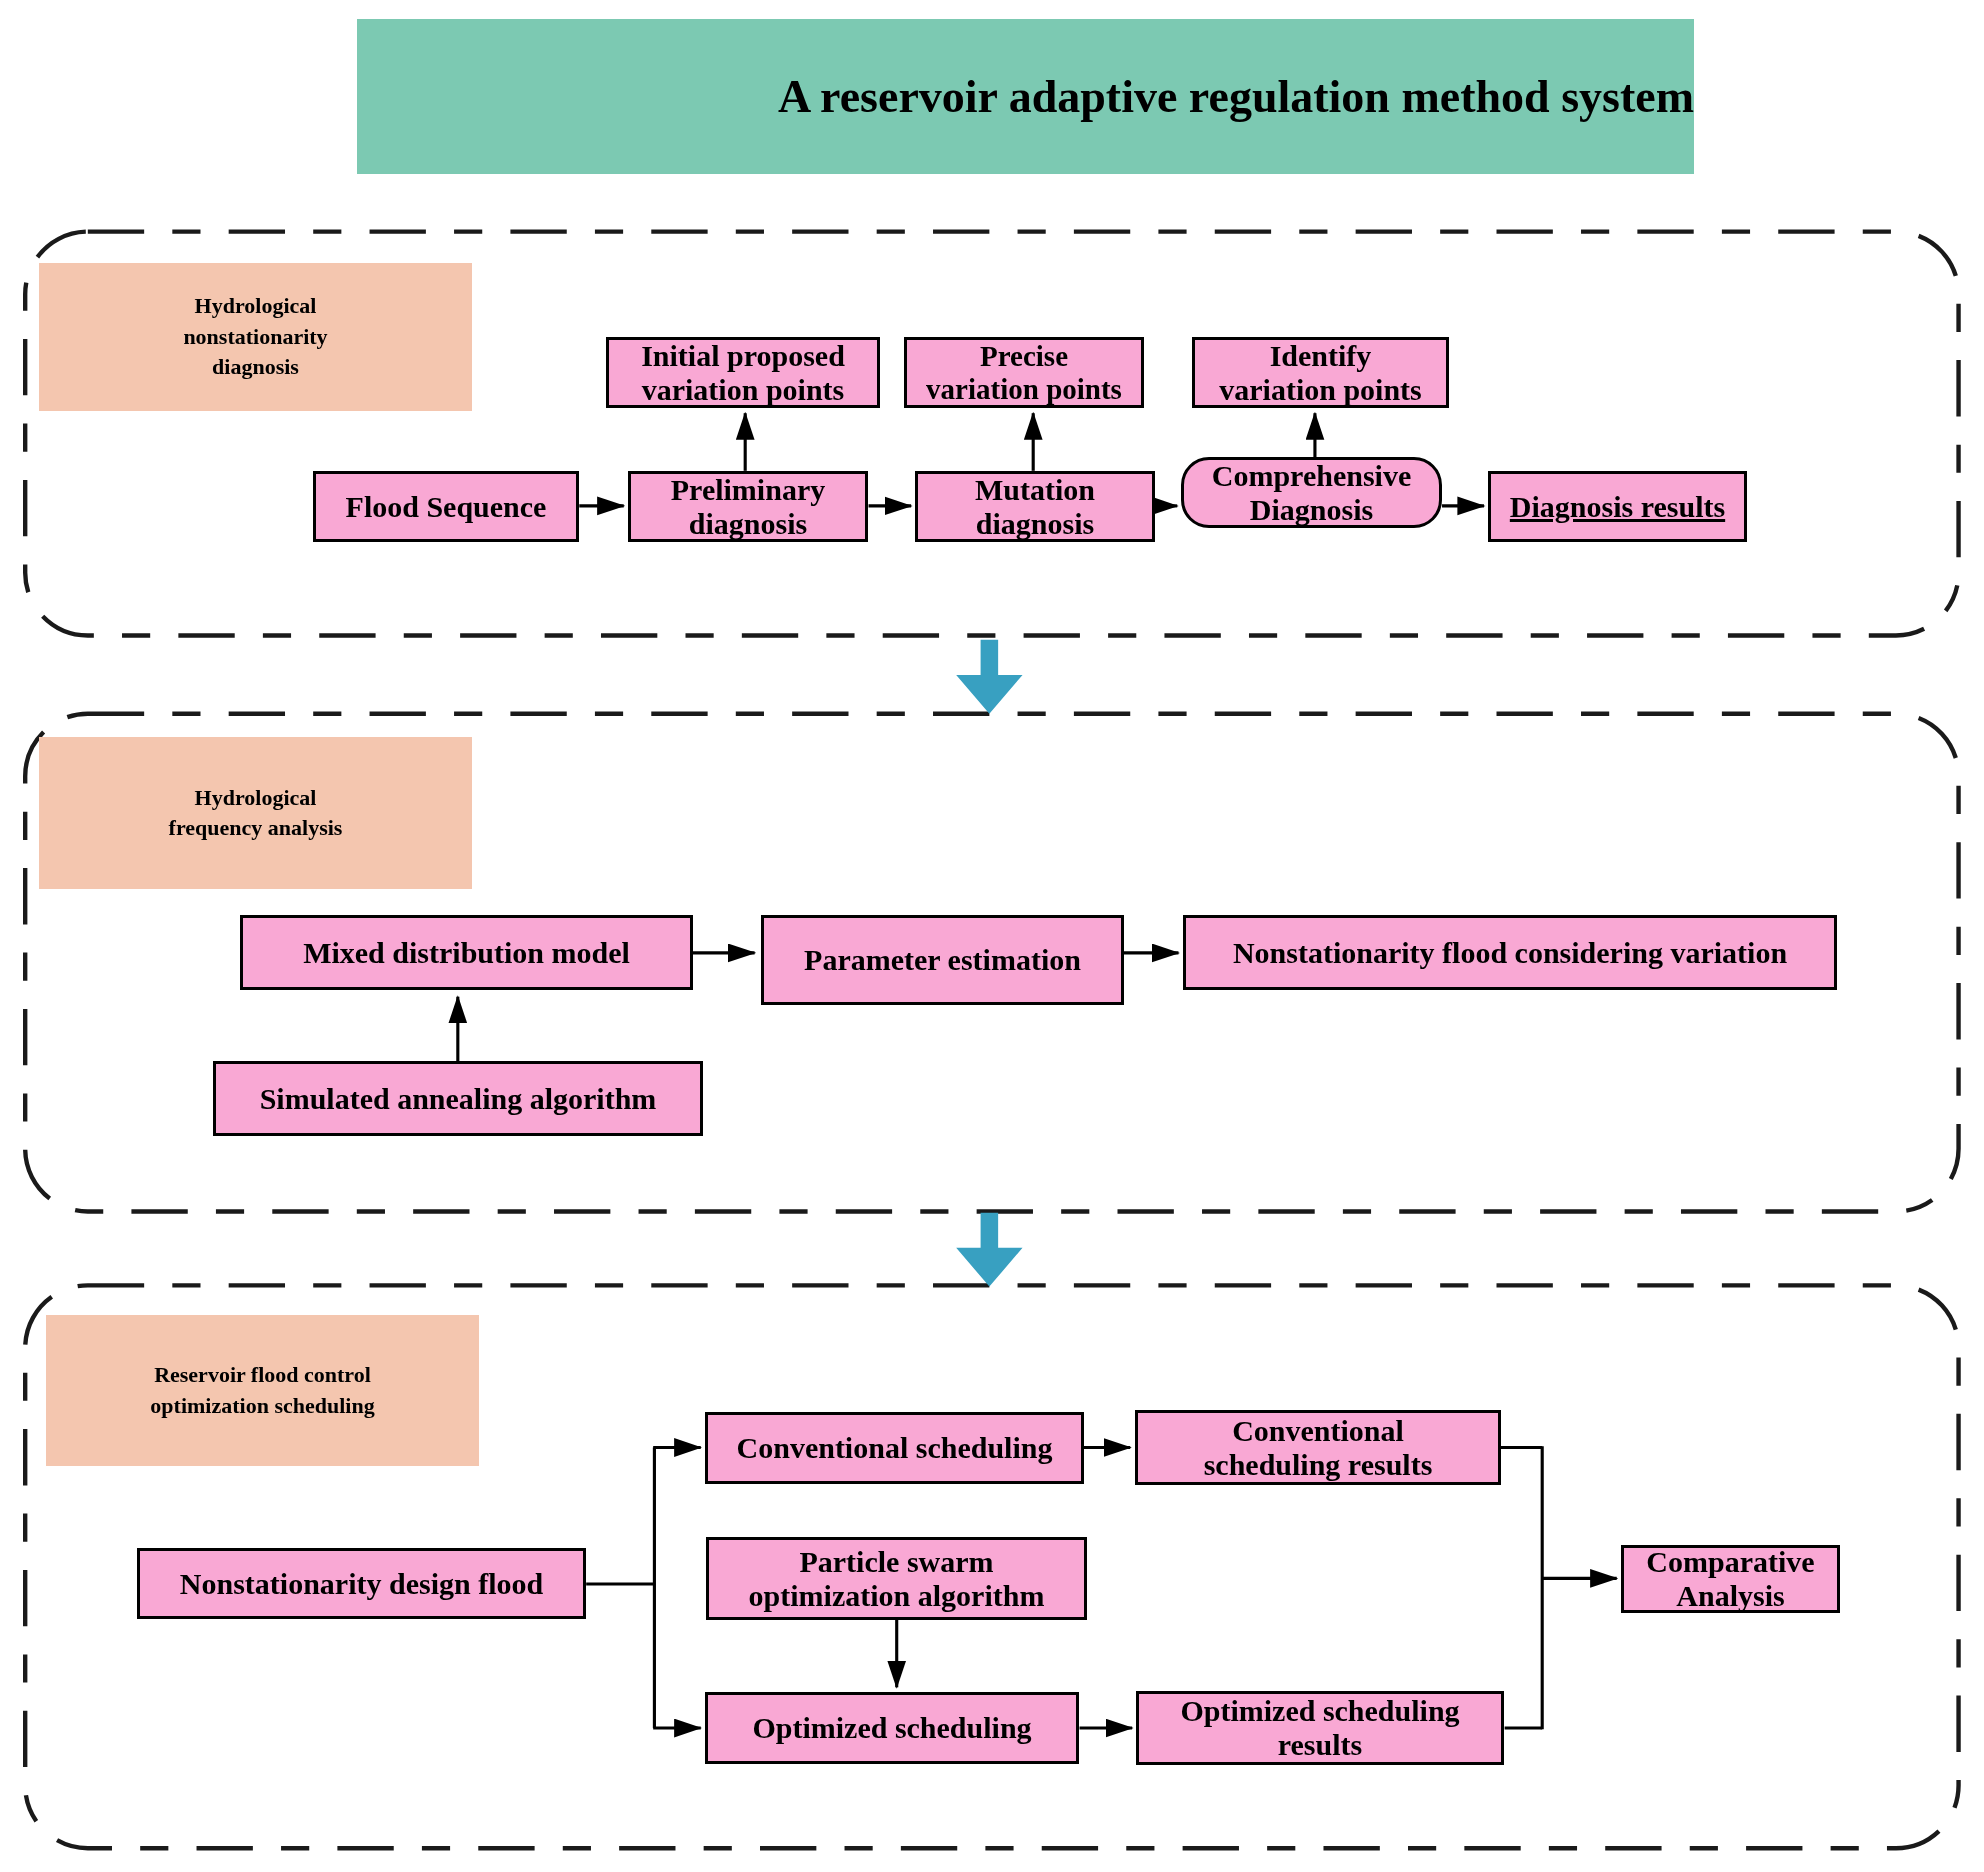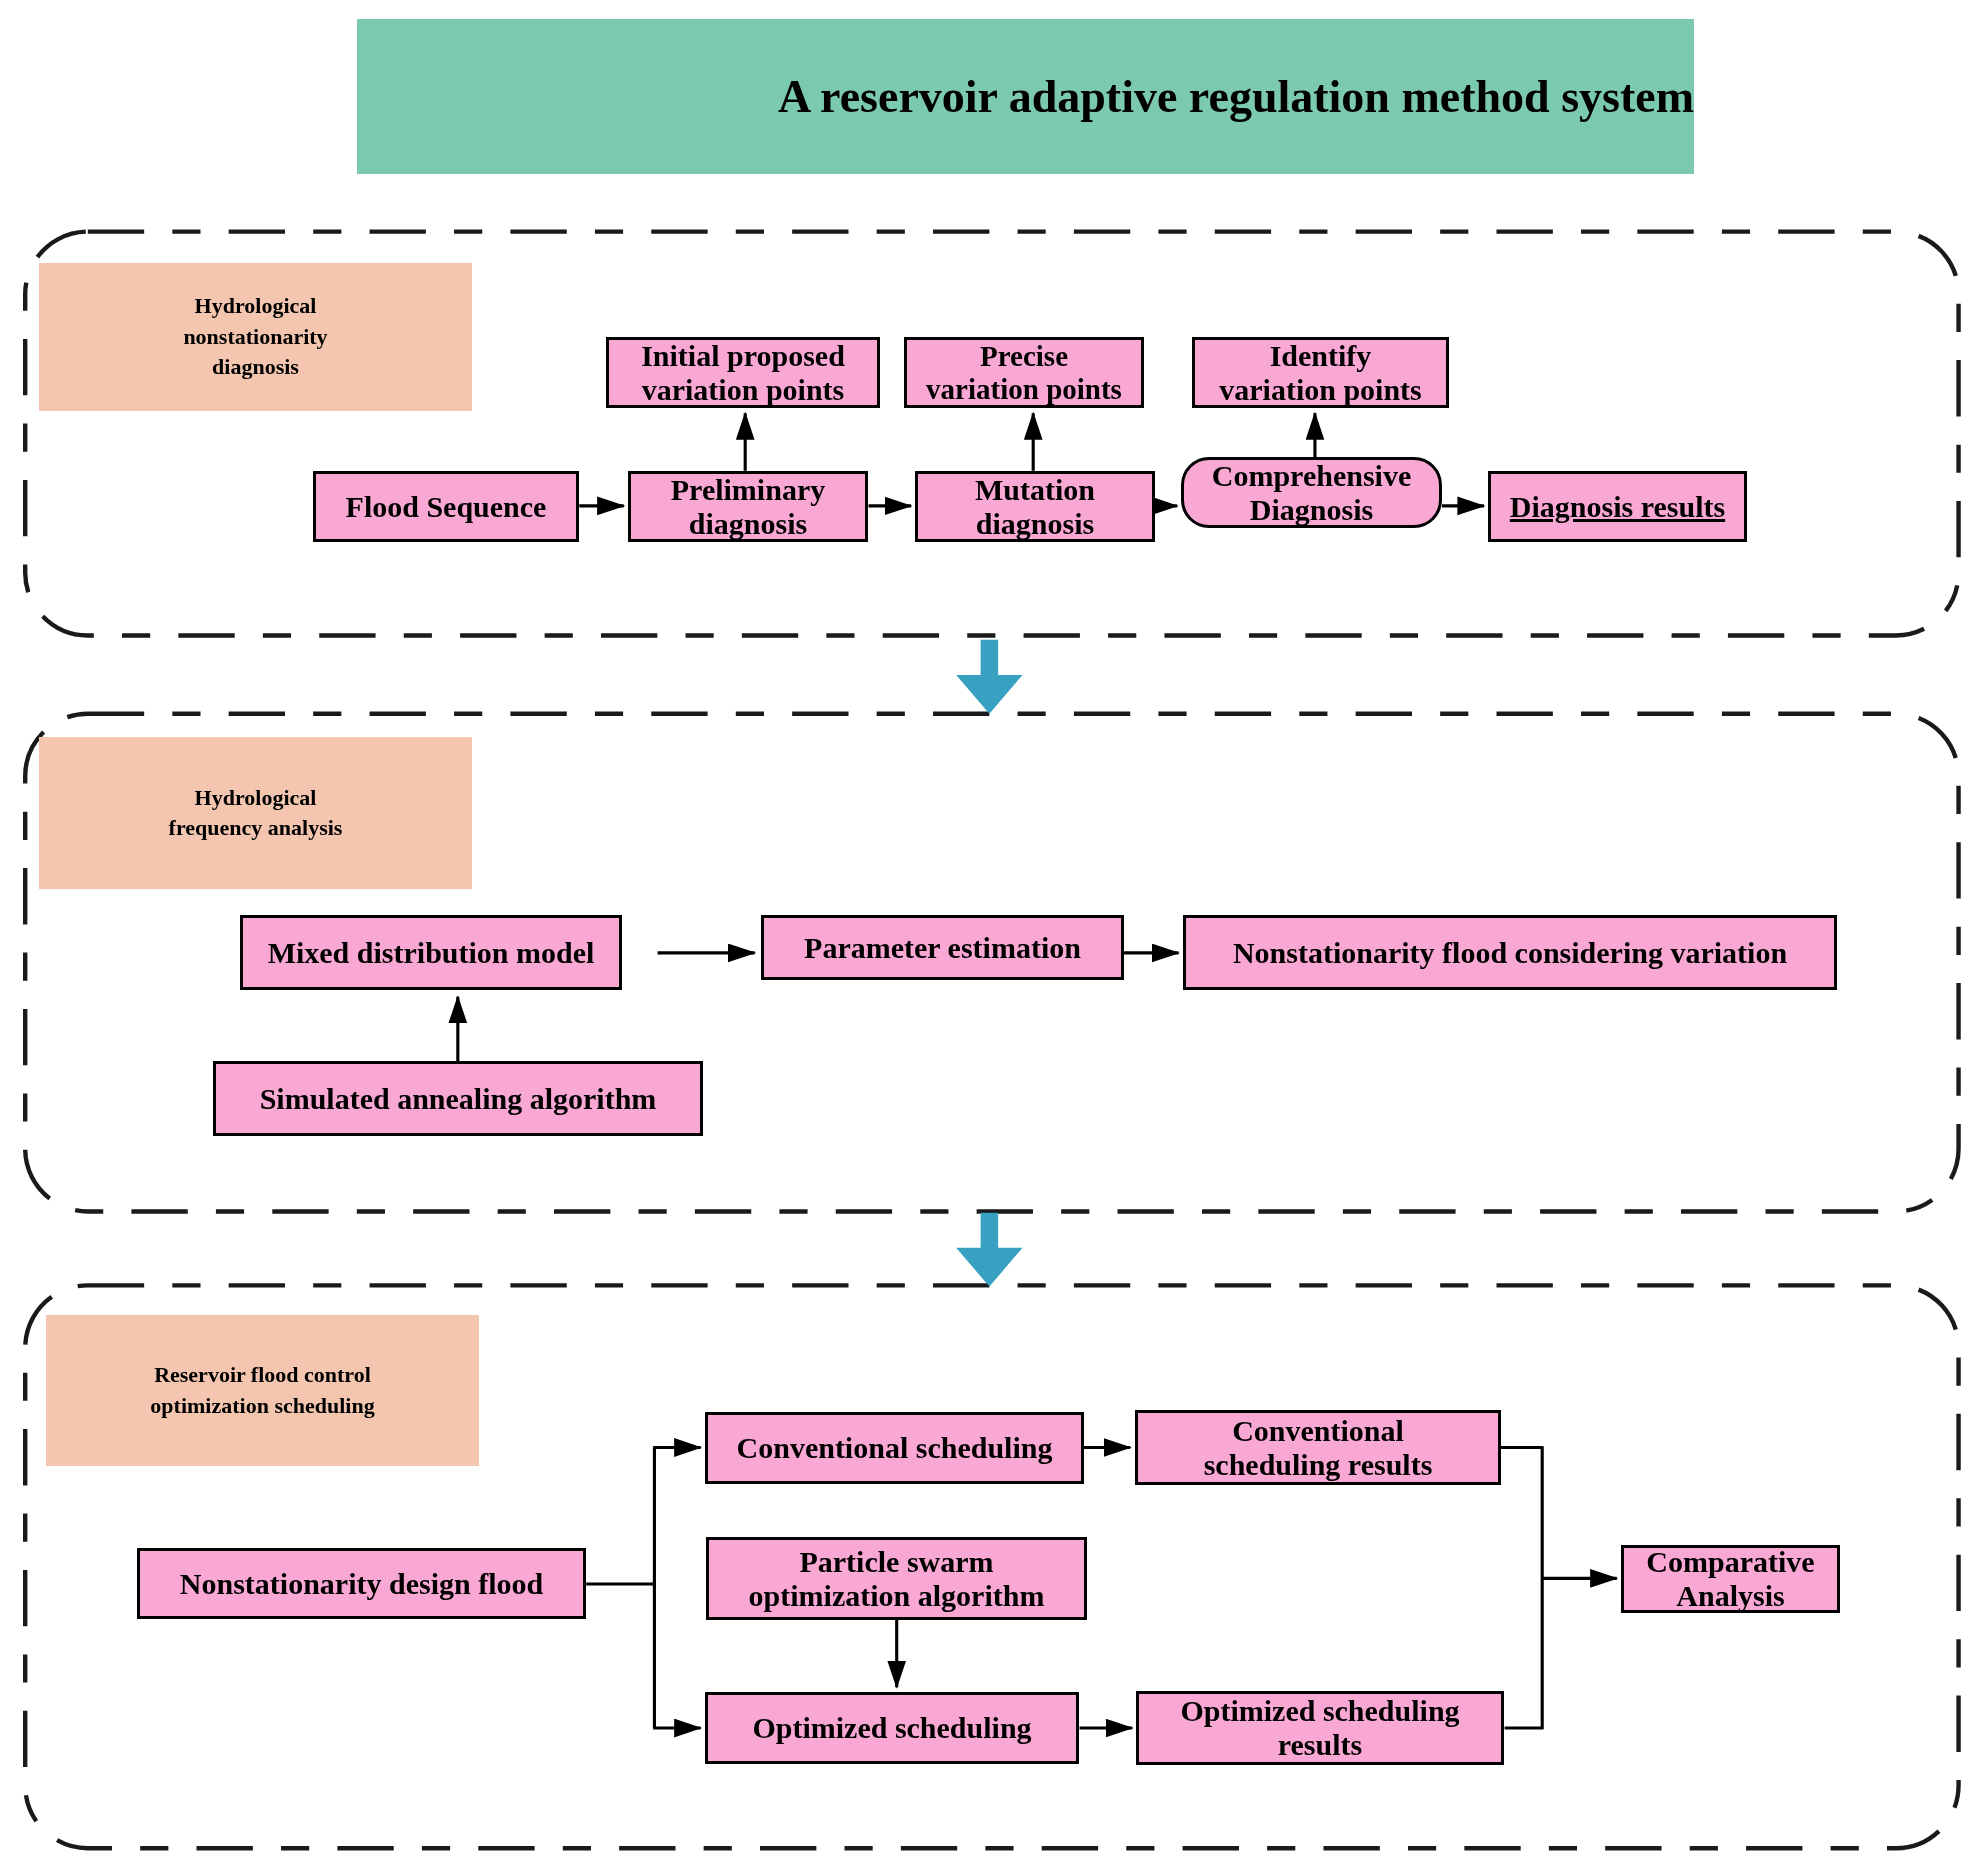--- a/index.html
+++ b/index.html
@@ -80,22 +80,22 @@
 
   <div class="node" style="left:606px;top:337px;width:274px;height:71px;">Initial proposed<br>variation points</div>
   <div class="node" style="left:904px;top:337px;width:240px;height:71px;font-size:29px;">Precise<br>variation points</div>
   <div class="node" style="left:1192px;top:337px;width:257px;height:71px;">Identify<br>variation points</div>
   <div class="node" style="left:313px;top:471px;width:266px;height:71px;">Flood Sequence</div>
   <div class="node" style="left:628px;top:471px;width:240px;height:71px;">Preliminary<br>diagnosis</div>
   <div class="node" style="left:915px;top:471px;width:240px;height:71px;">Mutation<br>diagnosis</div>
   <div class="node" style="left:1181px;top:457px;width:261px;height:71px;border-radius:28px;">Comprehensive<br>Diagnosis</div>
   <div class="node" style="left:1488px;top:471px;width:259px;height:71px;text-decoration:underline;">Diagnosis results</div>
 
-  <div class="node" style="left:240px;top:915px;width:382px;height:75px;">Mixed distribution model</div>
-  <div class="node" style="left:761px;top:915px;width:363px;height:65px;">Parameter estimation</div>
+  <div class="node" style="left:240px;top:915px;width:453px;height:75px;">Mixed distribution model</div>
+  <div class="node" style="left:761px;top:915px;width:363px;height:90px;">Parameter estimation</div>
   <div class="node" style="left:1183px;top:915px;width:654px;height:75px;">Nonstationarity flood considering variation</div>
   <div class="node" style="left:213px;top:1061px;width:490px;height:75px;">Simulated annealing algorithm</div>
 
   <div class="node" style="left:137px;top:1548px;width:449px;height:71px;">Nonstationarity design flood</div>
   <div class="node" style="left:705px;top:1412px;width:379px;height:72px;">Conventional scheduling</div>
   <div class="node" style="left:1135px;top:1410px;width:366px;height:75px;">Conventional<br>scheduling results</div>
   <div class="node" style="left:706px;top:1537px;width:381px;height:83px;">Particle swarm<br>optimization algorithm</div>
   <div class="node" style="left:705px;top:1692px;width:374px;height:72px;">Optimized scheduling</div>
   <div class="node" style="left:1136px;top:1691px;width:368px;height:74px;">Optimized scheduling<br>results</div>
   <div class="node" style="left:1621px;top:1545px;width:219px;height:68px;">Comparative<br>Analysis</div>

